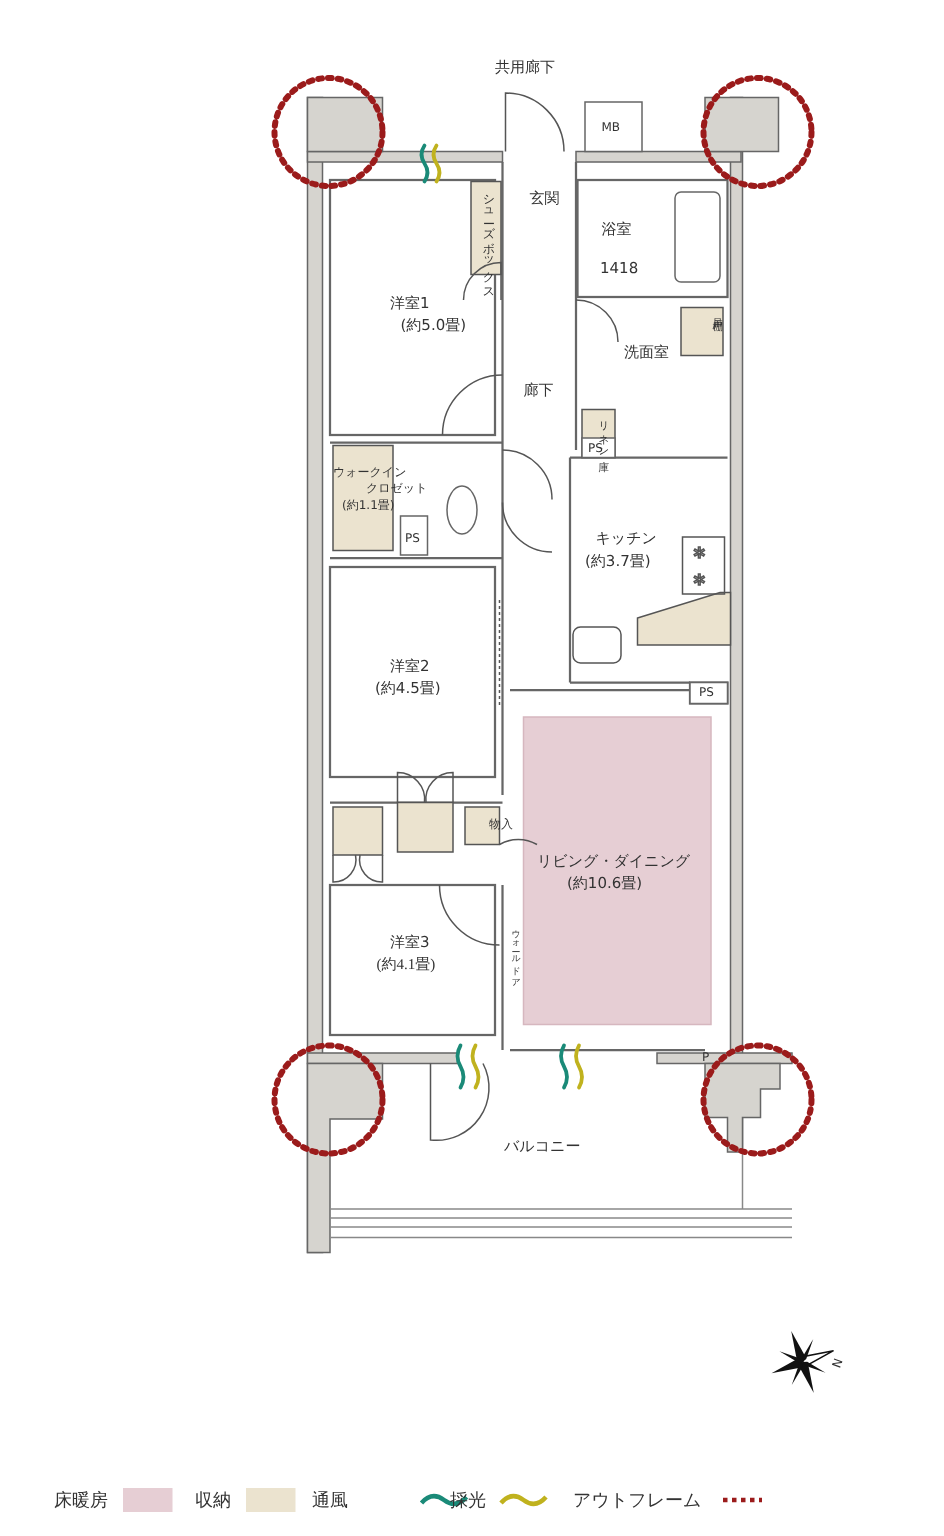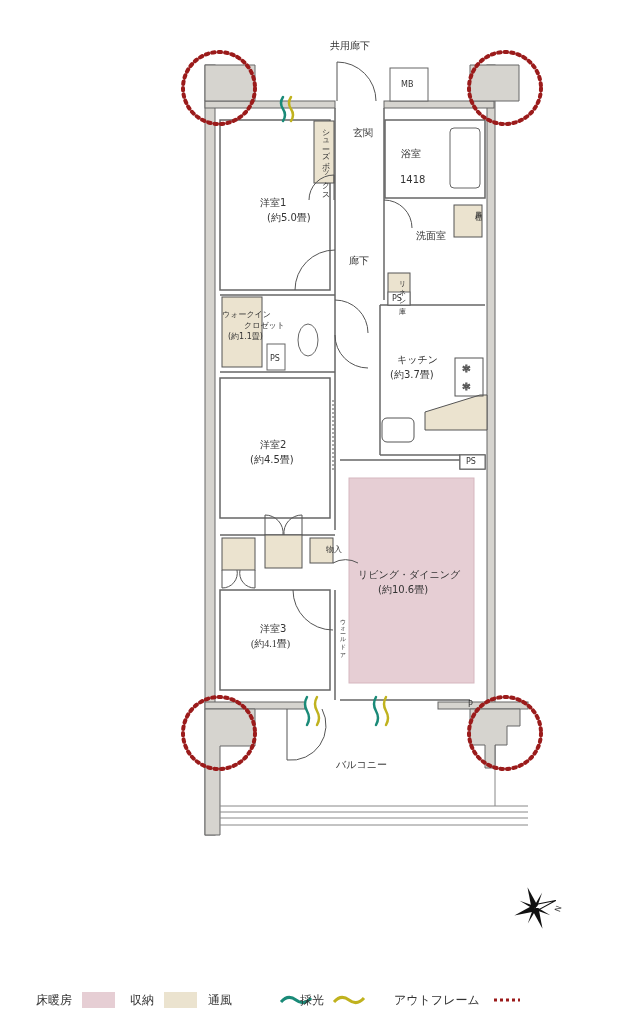--- a/index.html
+++ b/index.html
@@ -190,19 +190,19 @@
     <svg width="34" height="12" style="margin-left:8px">
         <path d="M2 8 Q9 0 17 6 T32 4" fill="none" stroke="#1a8a78" stroke-width="3"></path>
       </svg>
   </div>
   <div class="lg-item" style="left:300px;">
     <span>採光</span>
     <svg width="34" height="12" style="margin-left:8px">
         <path d="M2 8 Q9 0 17 6 T32 4" fill="none" stroke="#c0b21e" stroke-width="3"></path>
       </svg>
   </div>
-  <div class="lg-item" style="left:394px;text-align:center;">
+  <div class="lg-item" style="left:382px;text-align:center;">
     <span>アウトフレーム</span>
     <svg width="30" height="6" style="margin-left:12px">
         <line x1="2" y1="3" x2="28" y2="3" stroke="#9b1b1b" stroke-width="3" stroke-dasharray="3 3"></line>
       </svg>
   </div>
 </div>
 
 </body></html>

